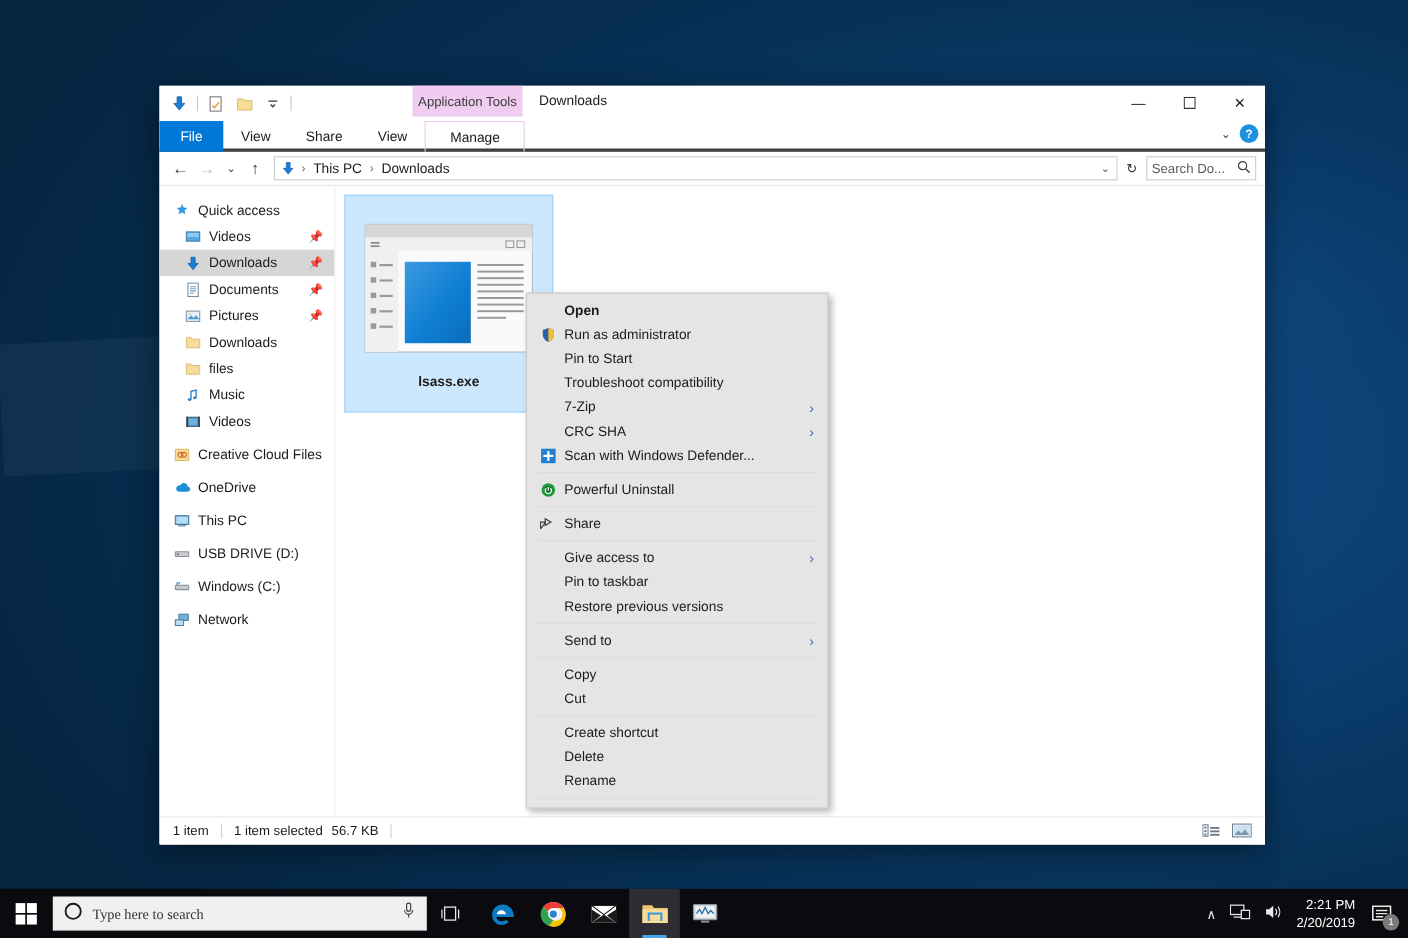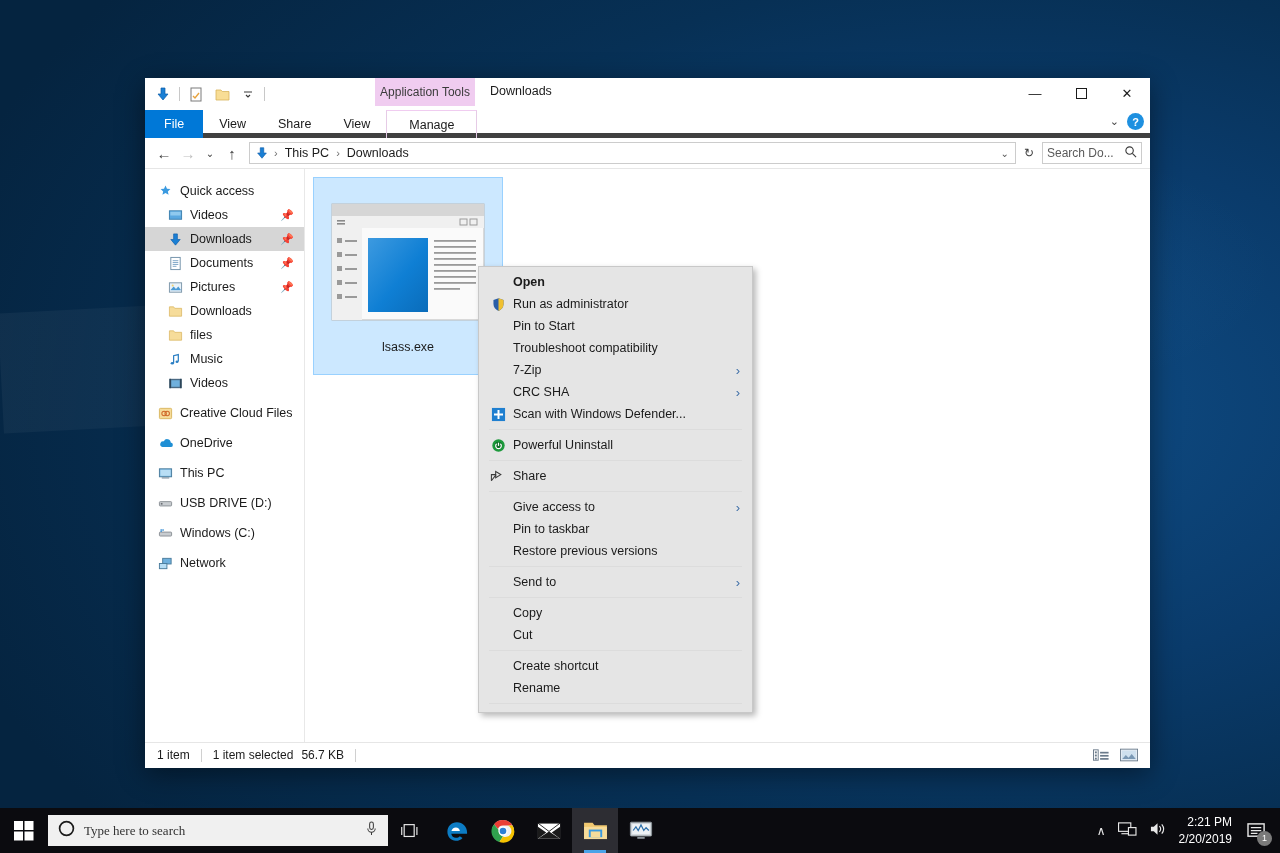--- a/index.html
+++ b/index.html
@@ -39,21 +39,21 @@
   .ctx-tab {
     position: absolute; left: 230px; top: 0; width: 100px; height: 28px;
     background: #f0ccf0; color:#3b3b3b; font-size:12px;
     display:flex; align-items:center; justify-content:center;
   }
   .win-title { position: absolute; left: 345px; top: 6px; font-size: 12.5px; color:#1b1b1b; }
   .wbtns { position:absolute; right:0; top:0; display:flex; }
   .wbtn { width:46px; height:30px; display:flex; align-items:center; justify-content:center;
           font-size:13px; color:#1b1b1b; }
 
-  .ribbon { height: 28px; position: relative; border-bottom: 5px solid #404040; background:#fff; }
+  .ribbon { height: 28px; position: relative; border-bottom: 3px solid #404040; background:#fff; }
   .rtabs { display:flex; height:28px; }
   .rtab { padding: 0 16px; height:28px; display:flex; align-items:center;
           font-size:12.5px; color:#1b1b1b; }
   .rtab.file { background:#0078d7; color:#fff; padding: 0 19px; }
   .rtab.manage { border-left:1px solid #e6cbe6; border-right:1px solid #e6cbe6;
                  border-top:1px solid #f0ccf0; padding: 0 22px; }
   .ribbon-right { position:absolute; right:6px; top:3px; display:flex; align-items:center; gap:8px; }
   .chev-dn { font-size:11px; color:#444; }
   .help-btn { width:17px; height:17px; border-radius:50%; background:#1e90e0; color:#fff;
               font-size:11px; display:flex; align-items:center; justify-content:center; font-weight:bold; }
@@ -83,21 +83,21 @@
   .nav-item.indent1 { padding-left: 22px; }
   .nav-item.sel { background:#d6d6d6; }
   .nav-ico { width:17px; height:16px; display:flex; align-items:center; justify-content:center; flex:none; }
   .pin { position:absolute; right:10px; font-size:11px; color:#999; }
   .nav-gap { height: 6px; }
 
   .filepane { flex:1; background:#fff; position:relative; padding: 8px 0 0 8px; }
   .fileitem { width: 190px; height: 198px; background:#cce8ff; border:1px solid #99d1ff;
               display:flex; flex-direction:column; align-items:center; padding-top: 22px; }
   .fileicon { width: 160px; height: 128px; }
-  .filelabel { margin-top: 12px; font-size:12.5px; color:#1b1b1b; }
+  .filelabel { margin-top: 12px; font-size:12.5px; color:#1b1b1b;font-weight:bold; }
 
   .statusbar { height: 25px; border-top:1px solid #e6e6e6; display:flex; align-items:center;
                padding: 0 12px; background:#fff; font-size:12px; color:#1b1b1b; }
   .sb-sep { width:1px; height:13px; background:#d0d0d0; margin: 0 11px; }
   .sb-right { margin-left:auto; display:flex; align-items:center; gap:10px; }
   .viewbtn { width:18px; height:16px; display:flex; align-items:center; justify-content:center; }
 
   
   #ctxmenu {
     position: absolute; left: 478px; top: 266px; width: 275px;
@@ -587,20 +587,24 @@
     <span class="mi-lbl">Cut</span>
   </div>
 
   <div class="msep"></div>
 
   <div class="mi">
     <span class="mi-ico"></span>
     <span class="mi-lbl">Create shortcut</span>
   </div>
 
+  <div class="mi">
+    <span class="mi-ico"></span>
+    <span class="mi-lbl">Delete</span>
+  </div>
 
   <div class="mi">
     <span class="mi-ico"></span>
     <span class="mi-lbl">Rename</span>
   </div>
 
   <div class="msep"></div>
 
 </div>
 

